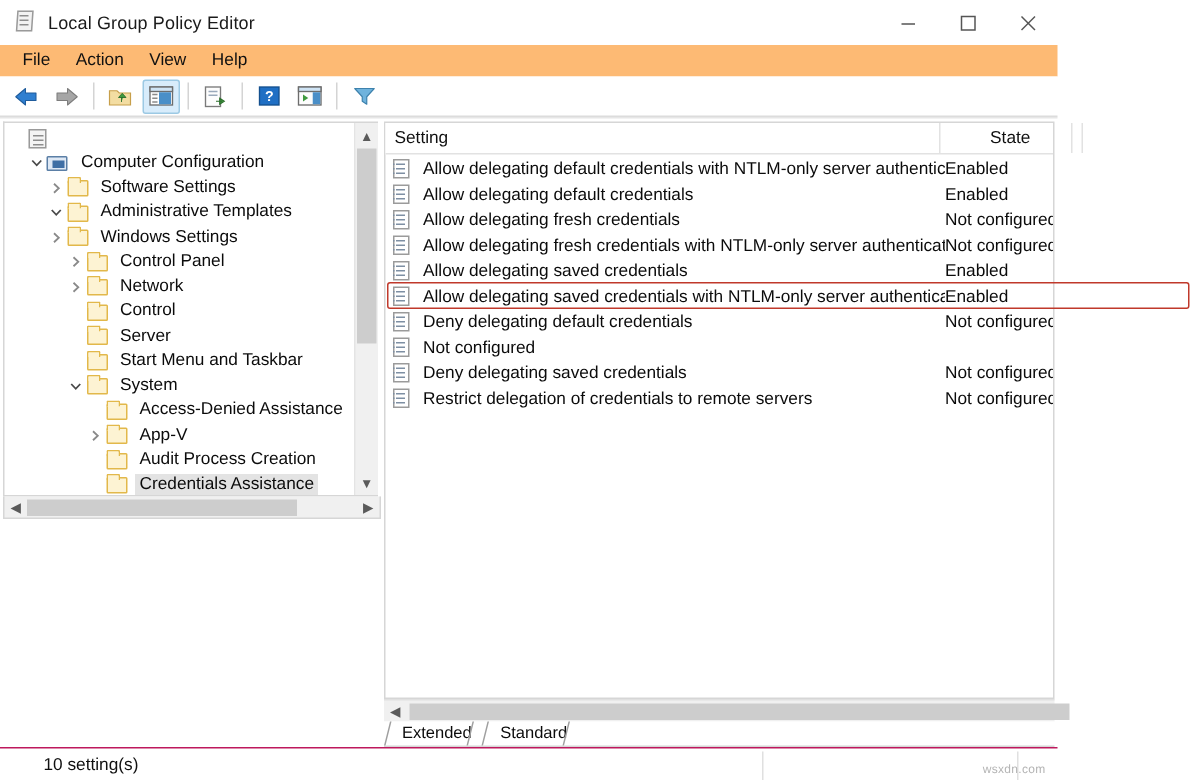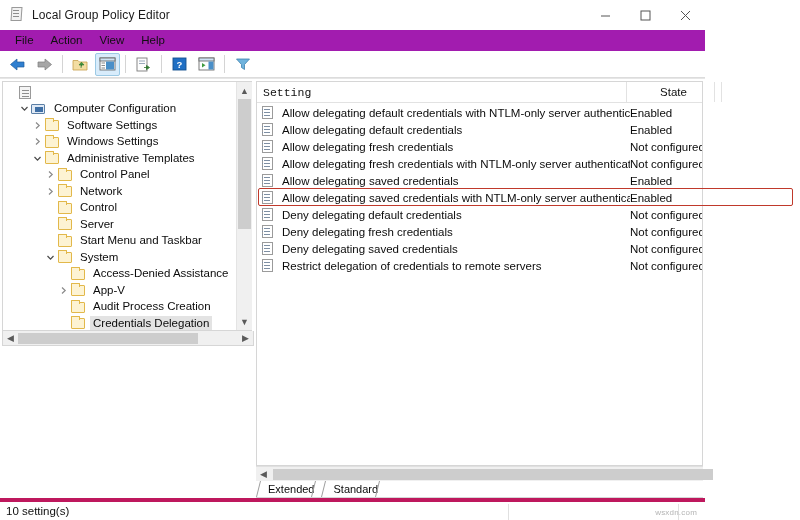--- a/index.html
+++ b/index.html
@@ -55,21 +55,21 @@
     color: #3b3b3b;
   }
   .win-btn svg { display:block; }
 
   
   .menubar {
     height: 21px;
     flex: 0 0 21px;
     display: flex; align-items: center;
     padding-left: 7px;
-    background: #a21caf;
+    background: #fdba74;
   }
   .menu-item {
     font-size: 11.5px;
     color: #101010;
     padding: 2px 9px 3px 8px;
     white-space: nowrap;
   }
 
   
   .toolbar {
@@ -239,21 +239,21 @@
     background: #ffffff;
     border-bottom: 1px solid #e2e2e2;
     font-size: 11.5px; color: #101010;
   }
   .col-head .ch {
     display: flex; align-items: center;
     border-right: 1px solid #e2e2e2;
     padding-left: 6px;
     white-space: nowrap; overflow: hidden;
   }
-  .col-setting { width: 370px; flex: 0 0 370px; font-family: Liberation Mono, monospace; }
+  .col-setting { width: 370px; flex: 0 0 370px; }
   .col-state   { width: 88px;  flex: 0 0 88px; justify-content: center; padding-left:0;}
   .col-comment { flex: 1 1 auto; }
   .rows { flex: 1 1 auto; overflow: hidden; padding-top: 1px; position: relative; }
   .row {
     display: flex; align-items: center;
     height: 17px;
     font-size: 11.5px; color: #0b0b0b;
     white-space: nowrap;
   }
   .row .sicon {
@@ -318,22 +318,23 @@
   }
   .tab:before { left: 0; transform: skewX(-14deg); border-left:1px solid #9f9f9f; }
   .tab:after  { right: 0; transform: skewX(-14deg); }
 
   
   .statusbar {
     height: 22px; flex: 0 0 22px;
     display: flex; align-items: center;
     background: #ffffff;
     font-size: 11.5px; color: #101010;
-    border-top: 4px solid #be185d;
-    position: relative;
+    border-top: 1px solid #be185d;
+    position: relative;
+    padding-left: 23px;
   }
   .statusbar .st-text { padding-left: 6px; }
   .st-sep {
     position: absolute; top: 2px; bottom: 0; width: 1px; background: #e0e0e0;
   }
   .watermark {
     position: absolute; right: 8px; bottom: 3px;
     font-size: 8px; color: #b4b4b4;
     letter-spacing: .2px;
   }
@@ -467,38 +468,38 @@
                 </svg>
               </div>
               <div class="ticon">
                 <div class="folder"></div>
               </div>
               <div class="label">Software Settings</div>
             </div>
             <div class="tnode" style="padding-left: 28px;">
               <div class="twisty">
                 <svg width="9" height="9" viewBox="0 0 9 9">
-                  <path d="M3 1.5 L6.2 4.5 L3 7.5" fill="none" stroke="#8a8a8a" stroke-width="1.2"></path>
+                  <path d="M1.5 3 L4.5 6.2 L7.5 3" fill="none" stroke="#4a4a4a" stroke-width="1.2"></path>
                 </svg>
               </div>
               <div class="ticon">
                 <div class="folder"></div>
               </div>
-              <div class="label">Windows Settings</div>
+              <div class="label">Administrative Templates</div>
             </div>
             <div class="tnode" style="padding-left: 28px;">
               <div class="twisty">
                 <svg width="9" height="9" viewBox="0 0 9 9">
-                  <path d="M1.5 3 L4.5 6.2 L7.5 3" fill="none" stroke="#4a4a4a" stroke-width="1.2"></path>
+                  <path d="M3 1.5 L6.2 4.5 L3 7.5" fill="none" stroke="#8a8a8a" stroke-width="1.2"></path>
                 </svg>
               </div>
               <div class="ticon">
                 <div class="folder"></div>
               </div>
-              <div class="label">Administrative Templates</div>
+              <div class="label">Windows Settings</div>
             </div>
             <div class="tnode" style="padding-left: 41px;">
               <div class="twisty">
                 <svg width="9" height="9" viewBox="0 0 9 9">
                   <path d="M3 1.5 L6.2 4.5 L3 7.5" fill="none" stroke="#8a8a8a" stroke-width="1.2"></path>
                 </svg>
               </div>
               <div class="ticon">
                 <div class="folder"></div>
               </div>
@@ -570,21 +571,21 @@
               <div class="ticon">
                 <div class="folder"></div>
               </div>
               <div class="label">Audit Process Creation</div>
             </div>
             <div class="tnode selected" style="padding-left: 54px;">
               <div class="twisty none"></div>
               <div class="ticon">
                 <div class="folder"></div>
               </div>
-              <div class="label">Credentials Delegation</div>
+              <div class="label">Credentials Assistance</div>
             </div>
           </div>
         <div class="vscroll">
           <div class="arrow">▲</div>
           <div class="track">
             <div class="thumb"></div>
           </div>
           <div class="arrow">▼</div>
         </div>
       </div>
@@ -713,21 +714,20 @@
             <div class="row">
               <div class="sicon">
                 <div class="box"></div>
                 <div class="dot" style="top:3px"></div>
                 <div class="bar" style="top:3px"></div>
                 <div class="dot" style="top:6px"></div>
                 <div class="bar" style="top:6px"></div>
                 <div class="dot" style="top:9px"></div>
                 <div class="bar" style="top:9px"></div>
               </div>
-              <div class="sname">Deny delegating fresh credentials</div>
               <div class="sstate">Not configured</div>
               <div class="sdot"></div>
               <div class="scomment"></div>
             </div>
             <div class="row">
               <div class="sicon">
                 <div class="box"></div>
                 <div class="dot" style="top:3px"></div>
                 <div class="bar" style="top:3px"></div>
                 <div class="dot" style="top:6px"></div>

